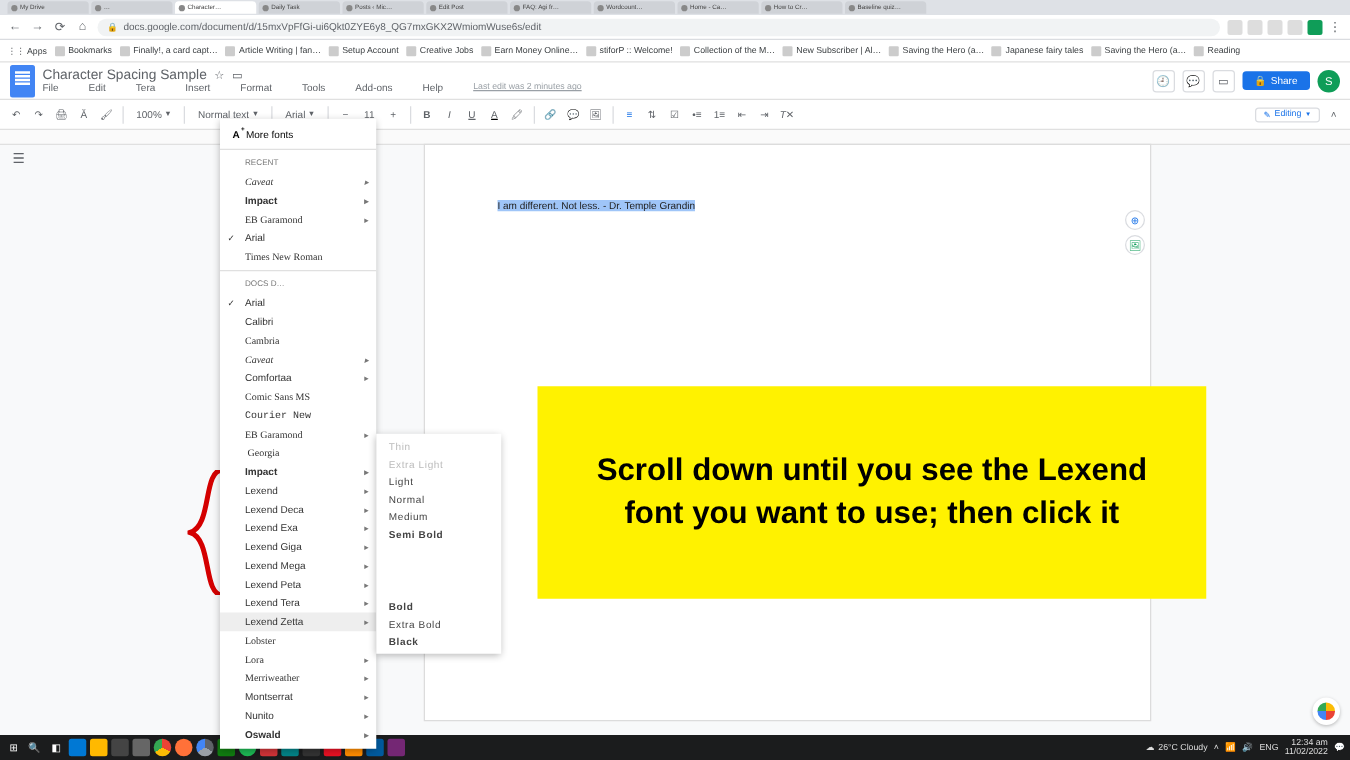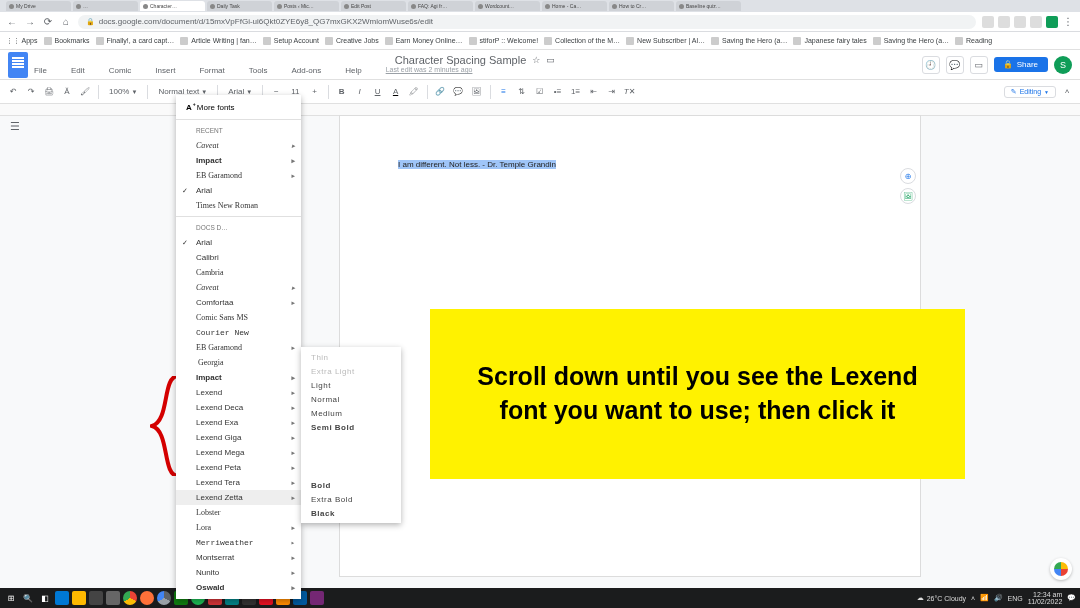--- a/index.html
+++ b/index.html
@@ -20,21 +20,21 @@
   .bookmarks { height: 18px; background:#fff; border-bottom:1px solid #e0e0e0; display:flex; align-items:center; padding:0 6px; gap:6px; font-size:7px; color:#3c4043; }
   .bm-item { display:flex; align-items:center; gap:3px; white-space:nowrap; }
   .bm-icon { width:8px; height:8px; background:#ccc; border-radius:1px; }
 
   
   .doc-header { height:30px; display:flex; align-items:center; padding:2px 8px; gap:6px; border-bottom:1px solid #e0e0e0; }
   .doc-icon { width:20px; height:26px; background:#4285f4; border-radius:2px; position:relative; }
   .doc-icon::after { content:""; position:absolute; left:4px; right:4px; top:5px; height:2px; background:#fff; box-shadow:0 3px 0 #fff, 0 6px 0 #fff, 0 9px 0 #fff;}
   .doc-title-wrap { flex:1; }
   .doc-title { font-size:11px; color:#5f6368; }
-  .doc-title-row { display:flex; align-items:center; gap:6px;justify-content:center;}
+  .doc-title-row { display:flex; align-items:center; gap:6px;}
   .doc-title-icons { font-size:9px; color:#5f6368;}
   .doc-menus { display:flex; gap:24px; font-size:8px; color:#5f6368; }
   .last-edit { font-size:7px; color:#9aa0a6; text-decoration:underline;}
   .header-right { display:flex; gap:6px; align-items:center;}
   .hdr-btn { width:18px; height:18px; border:1px solid #dadce0; border-radius:3px; display:flex; align-items:center; justify-content:center; font-size:9px; color:#5f6368;}
   .share-btn { background:#1a73e8; color:#fff; font-size:8px; padding:3px 10px; border-radius:3px; display:flex; align-items:center; gap:3px;}
   .avatar { width:18px; height:18px; border-radius:50%; background:#0f9d58; color:#fff; display:flex; align-items:center; justify-content:center; font-size:9px;}
 
   
   .toolbar { height:24px; border-bottom:1px solid #e0e0e0; display:flex; align-items:center; padding:0 6px; gap:4px; font-size:8px; color:#5f6368;}
@@ -155,21 +155,21 @@
   <div class="doc-icon"></div>
   <div class="doc-title-wrap">
     <div class="doc-title-row">
       <span class="doc-title">Character Spacing Sample</span>
       <span class="doc-title-icons">☆</span>
       <span class="doc-title-icons">▭</span>
     </div>
     <div class="doc-menus" id="menubar">
         <span>File</span>
         <span>Edit</span>
-        <span>Comic</span>
+        <span>Tera</span>
         <span>Insert</span>
         <span>Format</span>
         <span>Tools</span>
         <span>Add-ons</span>
         <span>Help</span>
         <span class="last-edit">Last edit was 2 minutes ago</span>
       </div>
   </div>
   <div class="header-right">
     <div class="hdr-btn">🕘</div>
@@ -285,21 +285,21 @@
       <div class="row">Lexend<span class="arrow">▸</span></div>
       <div class="row">Lexend Deca<span class="arrow">▸</span></div>
       <div class="row">Lexend Exa<span class="arrow">▸</span></div>
       <div class="row">Lexend Giga<span class="arrow">▸</span></div>
       <div class="row">Lexend Mega<span class="arrow">▸</span></div>
       <div class="row">Lexend Peta<span class="arrow">▸</span></div>
       <div class="row">Lexend Tera<span class="arrow">▸</span></div>
       <div class="row highlight">Lexend Zetta<span class="arrow">▸</span></div>
       <div class="row" style="font-family: cursive;">Lobster</div>
       <div class="row" style="font-family: Georgia, serif;">Lora<span class="arrow">▸</span></div>
-      <div class="row" style="font-family: Liberation Mono, monospace;">Merriweather<span class="arrow">▸</span></div>
+      <div class="row" style="font-family: Liberation Serif, serif;">Merriweather<span class="arrow">▸</span></div>
       <div class="row">Montserrat<span class="arrow">▸</span></div>
       <div class="row">Nunito<span class="arrow">▸</span></div>
       <div class="row bold-f">Oswald<span class="arrow">▸</span></div>
     </div>
 </div>
 
 <div class="weight-dd" id="weight-dd">
     <div class="wrow thin">Thin</div>
     <div class="wrow exlight">Extra Light</div>
     <div class="wrow light">Light</div>

